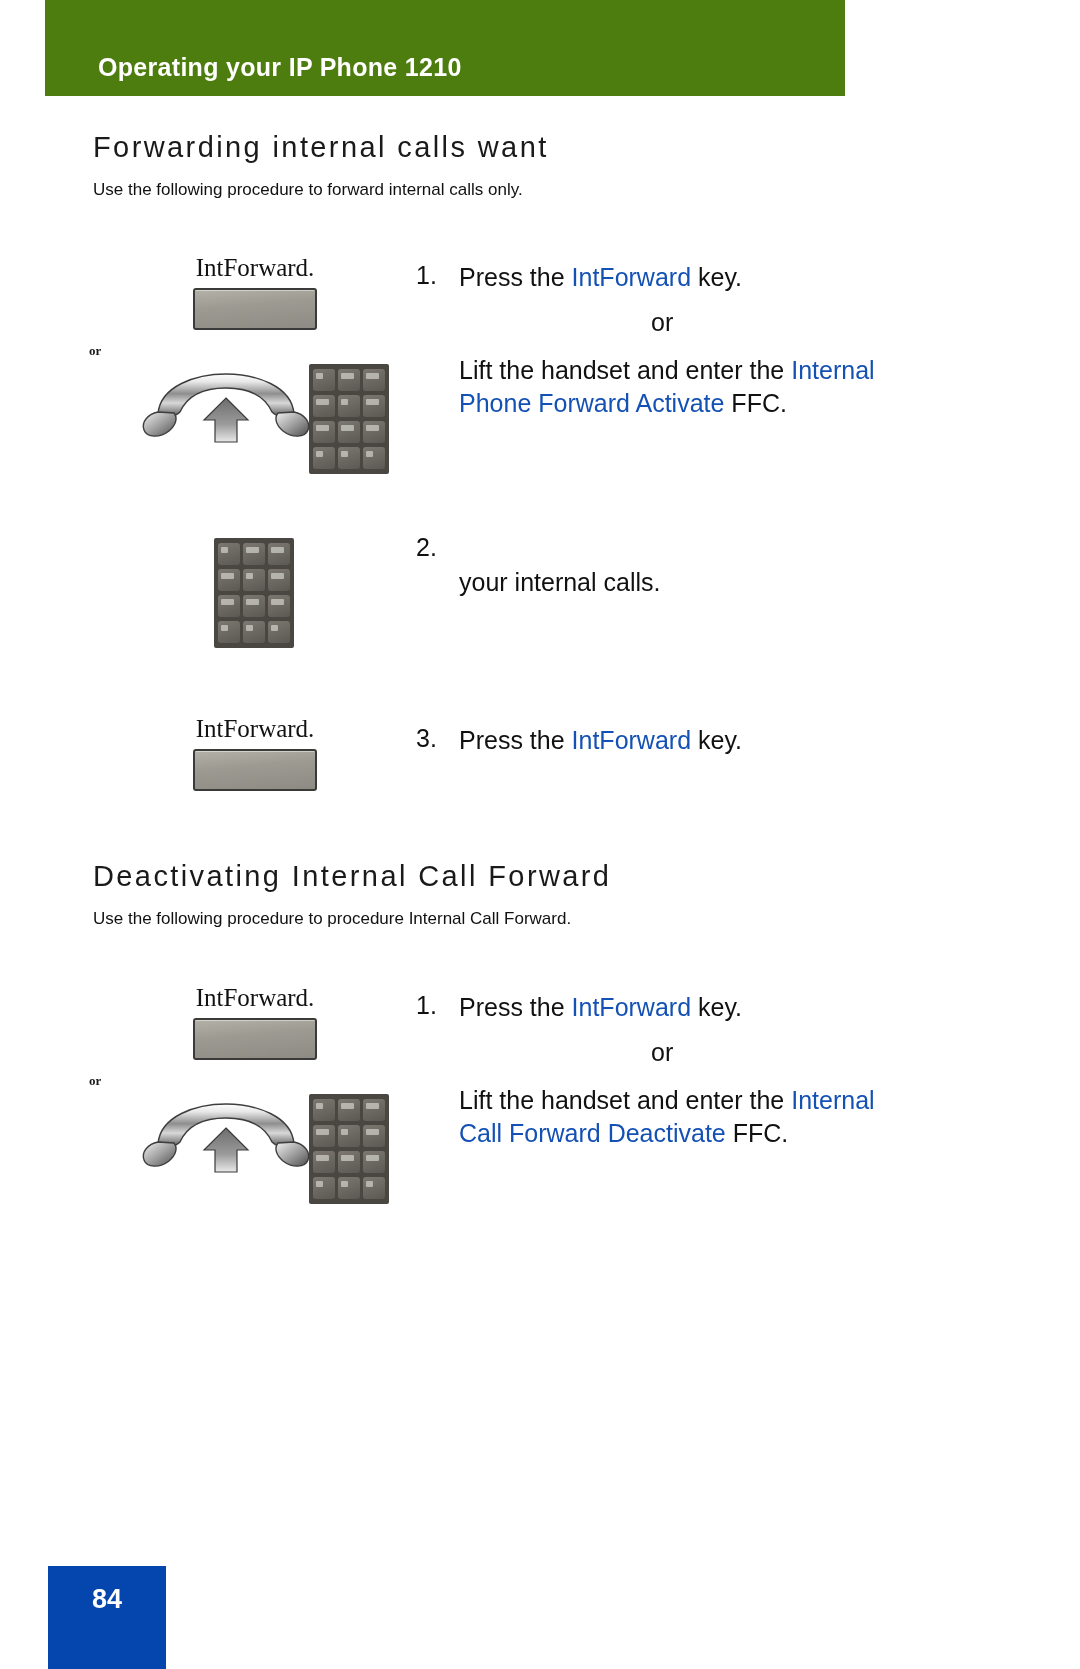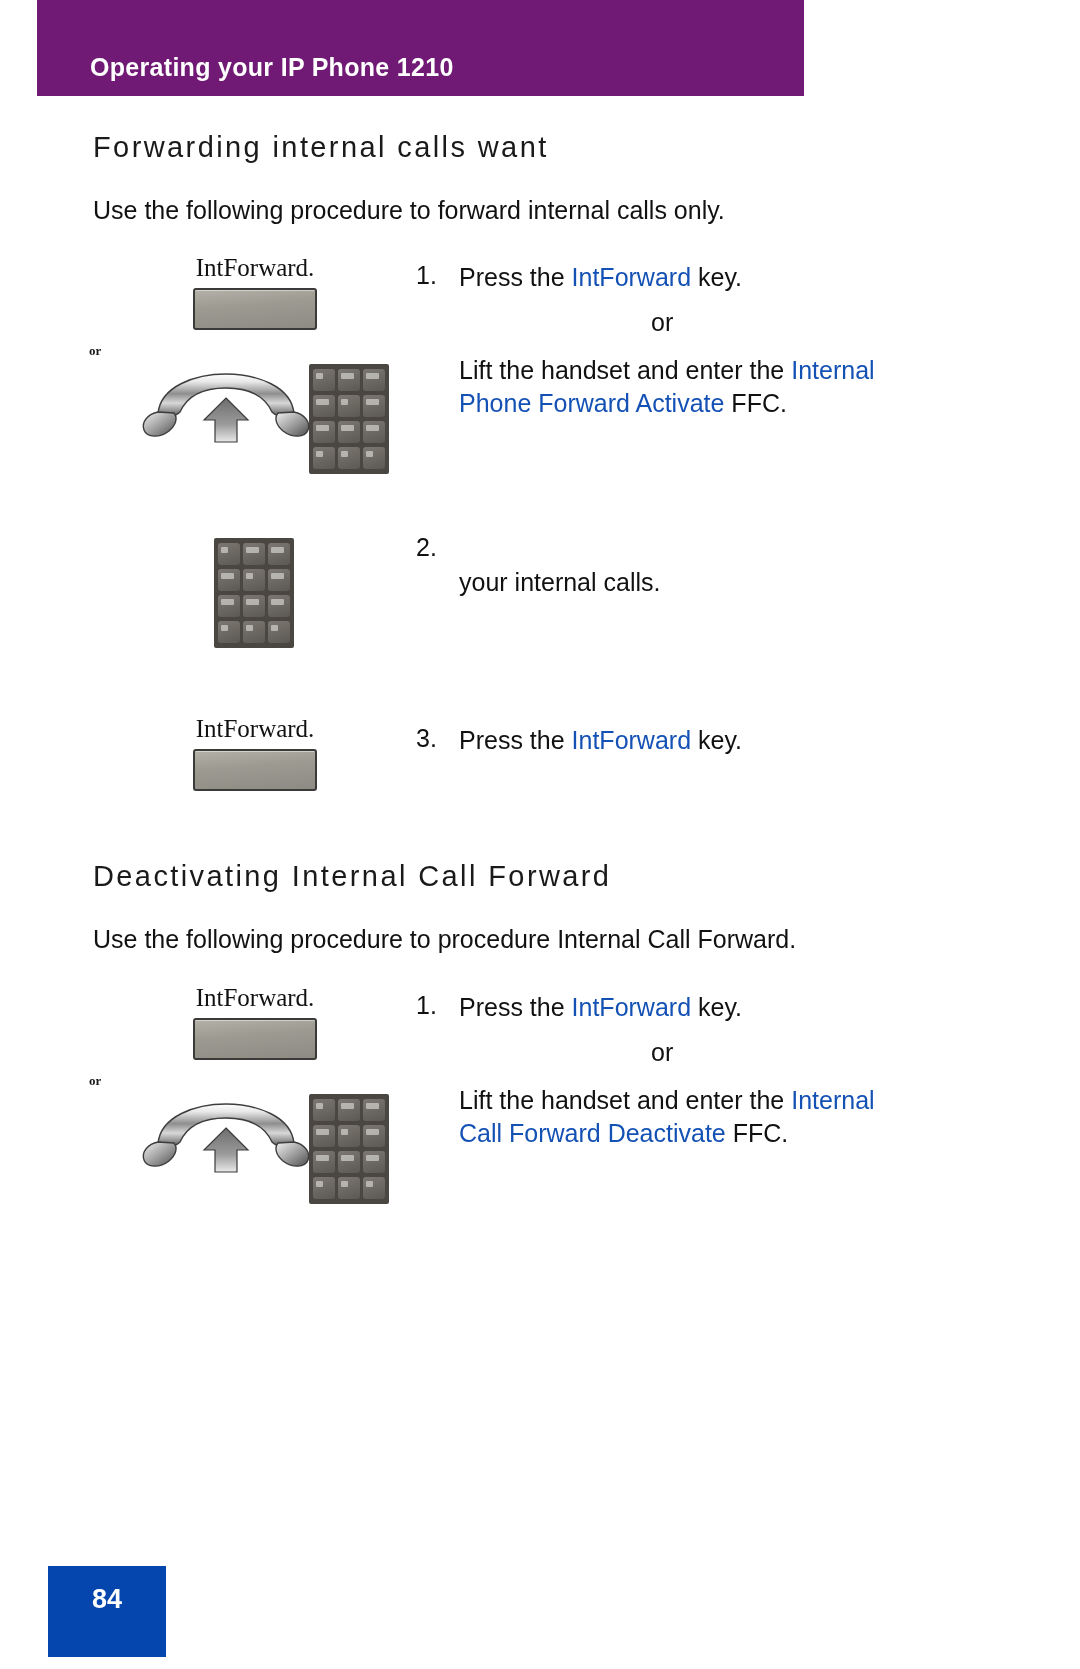--- a/index.html
+++ b/index.html
@@ -12,25 +12,26 @@
     height: 1669px;
     position: relative;
     font-family: "Liberation Sans", sans-serif;
     color: #000000;
     overflow: hidden;
   }
 
   
   .header-band {
     position: absolute;
-    left: 37px;
+    left: 45px;
     top: 0;
     width: 767px;
     height: 96px;
-    background: #701a75;
+    background: #4d7c0f;
+    padding-left: 33px;
   }
   .header-title {
     position: absolute;
     left: 53px;
     bottom: 14px;
     font-size: 25px;
     font-weight: bold;
     color: #ffffff;
     letter-spacing: 0.3px;
     white-space: nowrap;
@@ -38,23 +39,23 @@
 
   .section-heading {
     font-size: 29px;
     font-weight: normal;
     letter-spacing: 2.4px;
     color: #1a1a1a;
     font-family: "Liberation Sans", sans-serif;
     white-space: nowrap;
   }
   .section-intro {
-    font-size: 25px;
-    color: #111111;
-    margin-top: 24px;
+    font-size: 17px;
+    color: #111111;
+    margin-top: 8px;
     white-space: nowrap;
   }
 
   
   .step-row {
     position: relative;
   }
   .step-text {
     position: absolute;
     font-size: 25px;
@@ -143,21 +144,21 @@
     height: 78px;
   }
   .handset-svg { display: block; }
 
   
   .page-box {
     position: absolute;
     left: 48px;
     top: 1566px;
     width: 118px;
-    height: 91px;
+    height: 103px;
     background: #0545ae;
   }
   .page-num {
     position: absolute;
     left: 0;
     right: 0;
     top: 18px;
     text-align: center;
     font-size: 27px;
     font-weight: bold;

